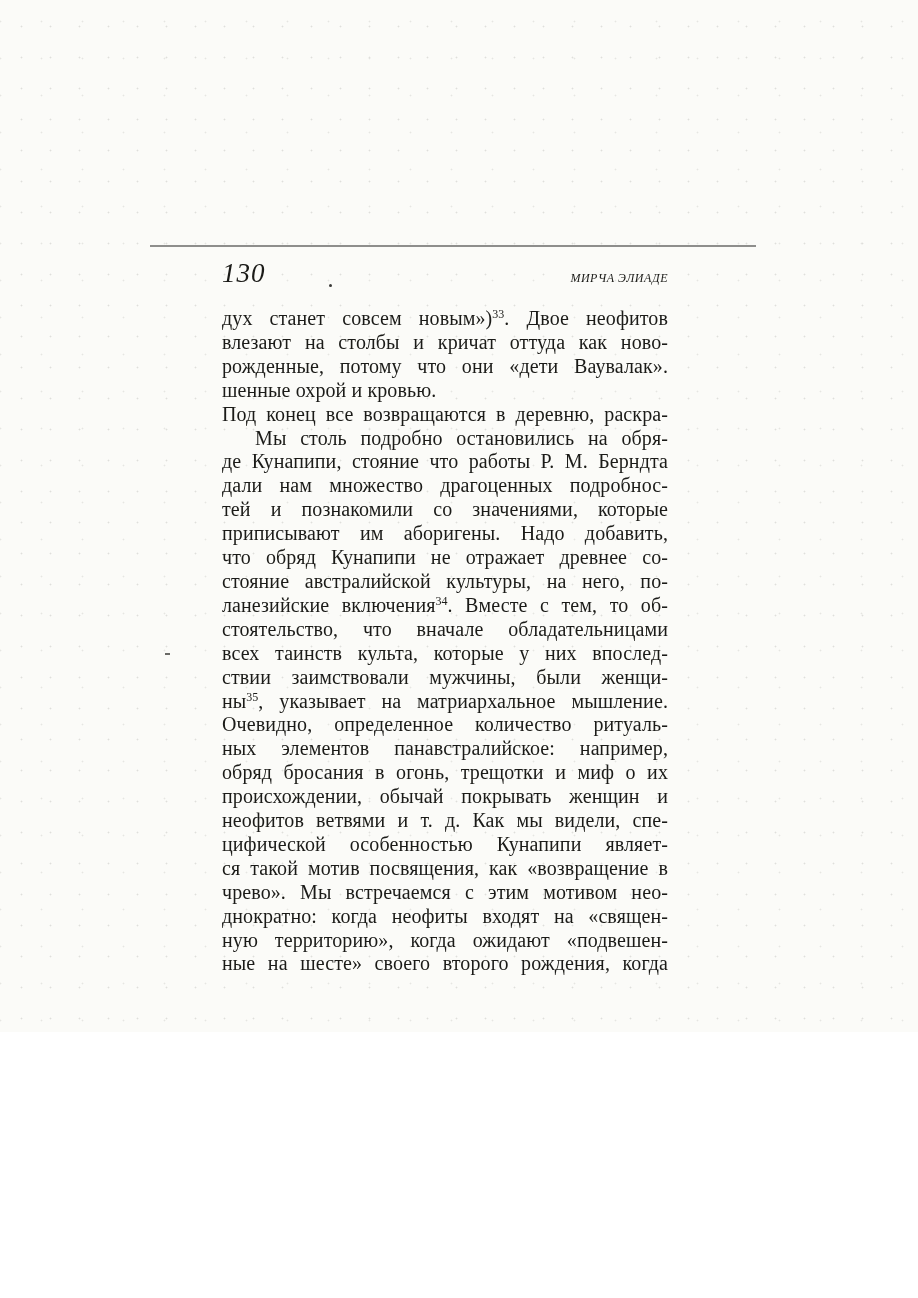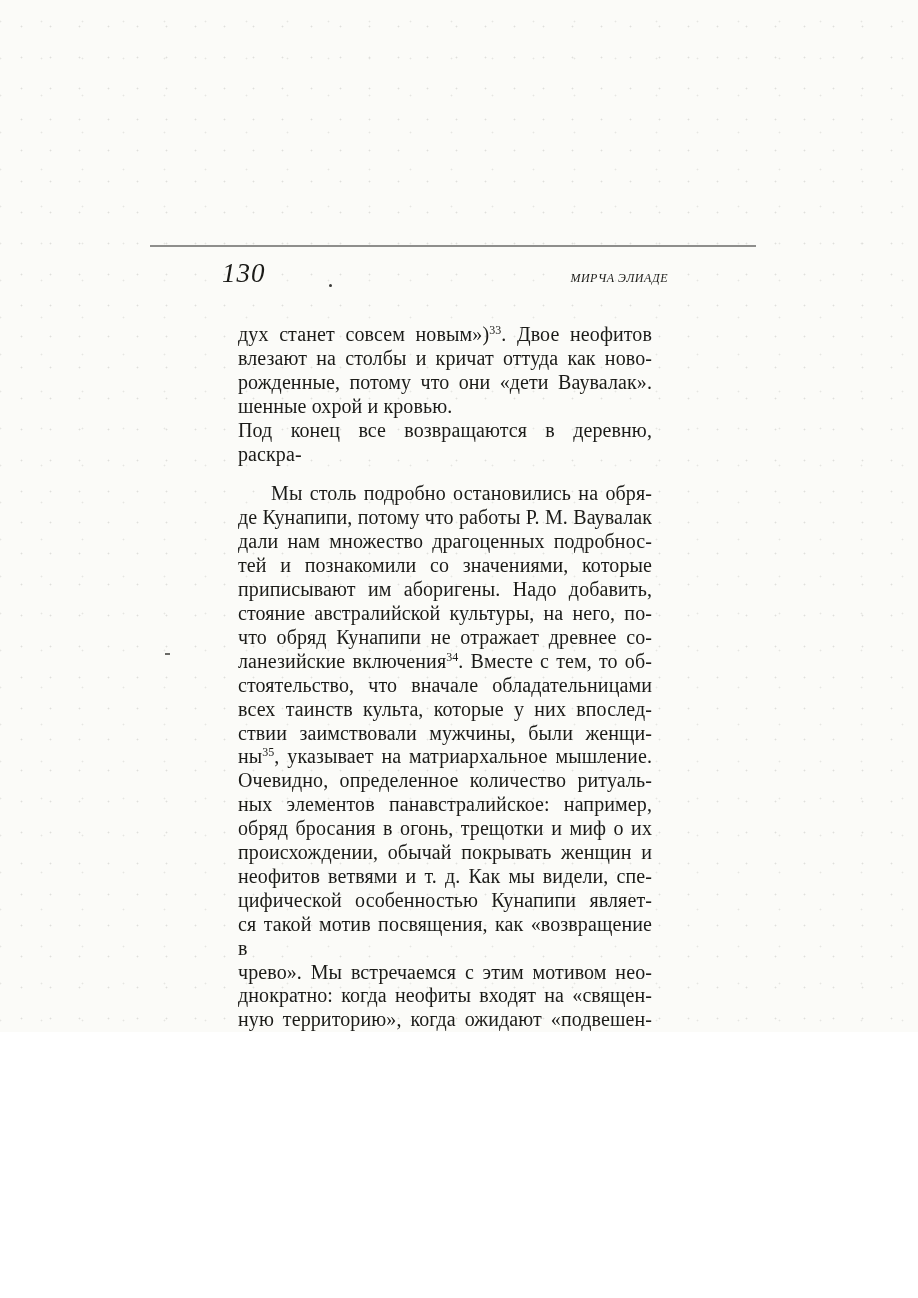--- a/index.html
+++ b/index.html
@@ -54,21 +54,21 @@
     line-height: 30px;
     letter-spacing: 0.5px;
   }
   .text-block {
     position: absolute;
     left: 222px;
     top: 307px;
     width: 446px;
   }
   .para {
-    margin: 16px;
+    margin: 0;
   }
   .para.indent .line:first-child {
     text-indent: 33px;
   }
   .line {
     font-size: 20px;
     line-height: 23.9px;
     text-align: justify;
     text-align-last: justify;
     letter-spacing: 0.1px;
@@ -120,26 +120,26 @@
   <div class="text-block">
       <div class="para">
         <div class="line"><span class="">дух станет совсем новым»)</span><sup class="sup">33</sup><span class="">. Двое неофитов</span></div>
         <div class="line"><span class="">влезают на столбы и кричат оттуда как ново-</span></div>
         <div class="line"><span class="">рожденные, потому что они «дети Ваувалак».</span></div>
         <div class="line loose"><span class="">шенные охрой и кровью.</span></div>
         <div class="line"><span class="">Под конец все возвращаются в деревню, раскра-</span></div>
       </div>
       <div class="para indent">
         <div class="line"><span class="">Мы столь подробно остановились на обря-</span></div>
-        <div class="line"><span class="">де Кунапипи, потому что работы Р. М. Ваувалак</span></div>
+        <div class="line"><span class="">де Кунапипи, стояние что работы Р. М. Берндта</span></div>
         <div class="line"><span class="">дали нам множество драгоценных подробнос-</span></div>
         <div class="line"><span class="">тей и познакомили со значениями, которые</span></div>
         <div class="line"><span class="">приписывают им аборигены. Надо добавить,</span></div>
+        <div class="line"><span class="">что обряд Кунапипи не отражает древнее со-</span></div>
         <div class="line"><span class="">стояние австралийской культуры, на него, по-</span></div>
-        <div class="line"><span class="">что обряд Кунапипи не отражает древнее со-</span></div>
         <div class="line"><span class="">ланезийские включения</span><sup class="sup">34</sup><span class="">. Вместе с тем, то об-</span></div>
         <div class="line"><span class="">стоятельство, что вначале обладательницами</span></div>
         <div class="line"><span class="">всех таинств культа, которые у них впослед-</span></div>
         <div class="line"><span class="">ствии заимствовали мужчины, были женщи-</span></div>
         <div class="line"><span class="">ны</span><sup class="sup">35</sup><span class="">, указывает на матриархальное мышление.</span></div>
         <div class="line"><span class="">Очевидно, определенное количество ритуаль-</span></div>
         <div class="line"><span class="">ных элементов панавстралийское: например,</span></div>
         <div class="line"><span class="">обряд бросания в огонь, трещотки и миф о их</span></div>
         <div class="line"><span class="">происхождении, обычай покрывать женщин и</span></div>
         <div class="line"><span class="">неофитов ветвями и т. д. Как мы видели, спе-</span></div>

